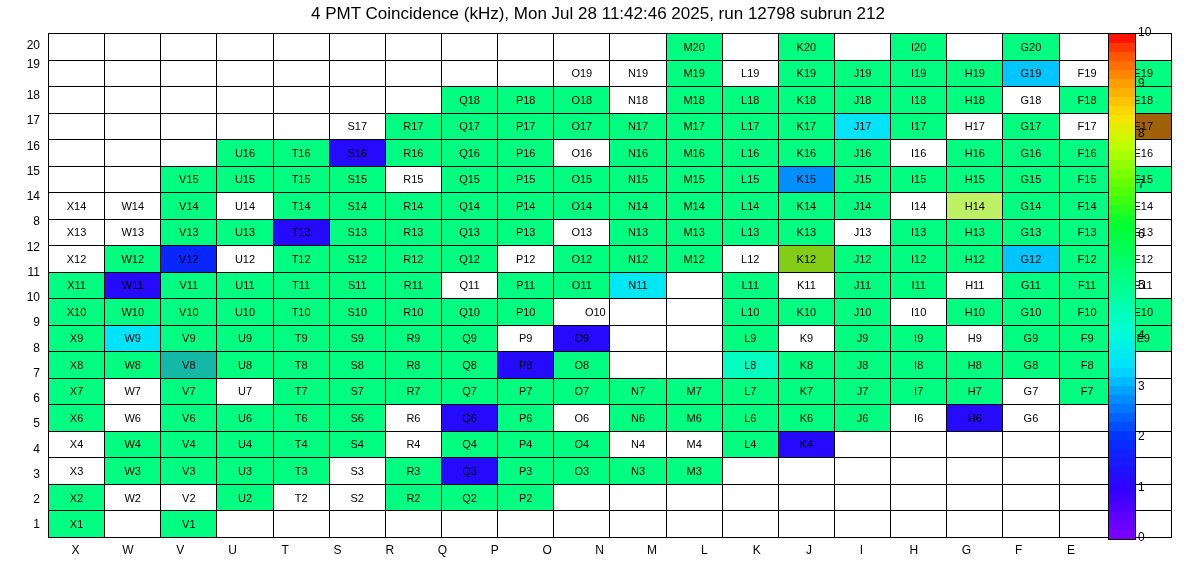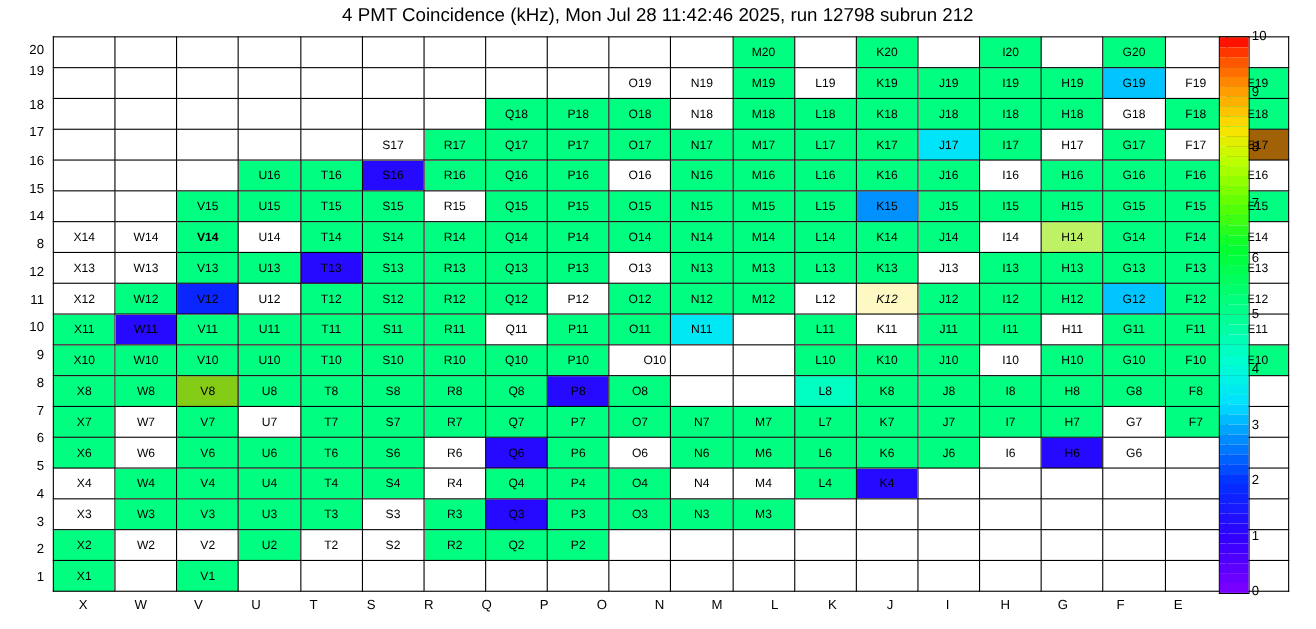--- a/index.html
+++ b/index.html
@@ -226,21 +226,21 @@
             <td style="background: rgb(0, 255, 128);">J15</td>
             <td style="background: rgb(0, 255, 128);">I15</td>
             <td style="background: rgb(0, 255, 128);">H15</td>
             <td style="background: rgb(0, 255, 128);">G15</td>
             <td style="background: rgb(0, 255, 128);">F15</td>
             <td style="background: rgb(0, 255, 128);">E15</td>
           </tr>
           <tr>
             <td style="background: rgb(255, 255, 255);">X14</td>
             <td style="background: rgb(255, 255, 255);">W14</td>
-            <td style="background: rgb(0, 255, 128); font-weight: bold;">V14</td>
+            <td style="background: rgb(0, 255, 128);">V14</td>
             <td style="background: rgb(255, 255, 255);">U14</td>
             <td style="background: rgb(0, 255, 128);">T14</td>
             <td style="background: rgb(0, 255, 128);">S14</td>
             <td style="background: rgb(0, 255, 128);">R14</td>
             <td style="background: rgb(0, 255, 128);">Q14</td>
             <td style="background: rgb(0, 255, 128);">P14</td>
             <td style="background: rgb(0, 255, 128);">O14</td>
             <td style="background: rgb(0, 255, 128);">N14</td>
             <td style="background: rgb(0, 255, 128);">M14</td>
             <td style="background: rgb(0, 255, 128);">L14</td>
@@ -281,21 +281,21 @@
             <td style="background: rgb(255, 255, 255);">U12</td>
             <td style="background: rgb(0, 255, 128);">T12</td>
             <td style="background: rgb(0, 255, 128);">S12</td>
             <td style="background: rgb(0, 255, 128);">R12</td>
             <td style="background: rgb(0, 255, 128);">Q12</td>
             <td style="background: rgb(255, 255, 255);">P12</td>
             <td style="background: rgb(0, 255, 128);">O12</td>
             <td style="background: rgb(0, 255, 128);">N12</td>
             <td style="background: rgb(0, 255, 128);">M12</td>
             <td style="background: rgb(255, 255, 255);">L12</td>
-            <td style="background: #fef9c3; font-style: italic;">K12</td>
+            <td style="background: #84cc16;">K12</td>
             <td style="background: rgb(0, 255, 128);">J12</td>
             <td style="background: rgb(0, 255, 128);">I12</td>
             <td style="background: rgb(0, 255, 128);">H12</td>
             <td style="background: rgb(0, 197, 255);">G12</td>
             <td style="background: rgb(0, 255, 128);">F12</td>
             <td style="background: rgb(255, 255, 255);">E12</td>
           </tr>
           <tr>
             <td style="background: rgb(0, 255, 128);">X11</td>
             <td style="background: rgb(38, 10, 255);">W11</td>
@@ -334,23 +334,45 @@
             <td style="background: rgb(0, 255, 128);">L10</td>
             <td style="background: rgb(0, 255, 128);">K10</td>
             <td style="background: rgb(0, 255, 128);">J10</td>
             <td style="background: rgb(255, 255, 255);">I10</td>
             <td style="background: rgb(0, 255, 128);">H10</td>
             <td style="background: rgb(0, 255, 128);">G10</td>
             <td style="background: rgb(0, 255, 128);">F10</td>
             <td style="background: rgb(0, 255, 128);">E10</td>
           </tr>
           <tr>
+            <td style="background: rgb(0, 255, 128);">X9</td>
+            <td style="background: rgb(0, 228, 249);">W9</td>
+            <td style="background: rgb(0, 255, 128);">V9</td>
+            <td style="background: rgb(0, 255, 128);">U9</td>
+            <td style="background: rgb(0, 255, 128);">T9</td>
+            <td style="background: rgb(0, 255, 128);">S9</td>
+            <td style="background: rgb(0, 255, 128);">R9</td>
+            <td style="background: rgb(0, 255, 128);">Q9</td>
+            <td style="background: rgb(255, 255, 255);">P9</td>
+            <td style="background: rgb(38, 10, 255);">O9</td>
+            <td class="blank"></td>
+            <td class="blank"></td>
+            <td style="background: rgb(0, 255, 128);">L9</td>
+            <td style="background: rgb(255, 255, 255);">K9</td>
+            <td style="background: rgb(0, 255, 128);">J9</td>
+            <td style="background: rgb(0, 255, 128);">I9</td>
+            <td style="background: rgb(255, 255, 255);">H9</td>
+            <td style="background: rgb(0, 255, 128);">G9</td>
+            <td style="background: rgb(0, 255, 128);">F9</td>
+            <td style="background: rgb(0, 255, 128);">E9</td>
+          </tr>
+          <tr>
             <td style="background: rgb(0, 255, 128);">X8</td>
             <td style="background: rgb(0, 255, 128);">W8</td>
-            <td style="background: #84cc16; margin-top: 44px;">V8</td>
+            <td style="background: #14b8a6; margin-top: 44px;">V8</td>
             <td style="background: rgb(0, 255, 128);">U8</td>
             <td style="background: rgb(0, 255, 128);">T8</td>
             <td style="background: rgb(0, 255, 128);">S8</td>
             <td style="background: rgb(0, 255, 128);">R8</td>
             <td style="background: rgb(0, 255, 128);">Q8</td>
             <td style="background: rgb(38, 10, 255);">P8</td>
             <td style="background: rgb(0, 255, 128);">O8</td>
             <td class="blank"></td>
             <td class="blank"></td>
             <td style="background: rgb(0, 255, 192);">L8</td>

